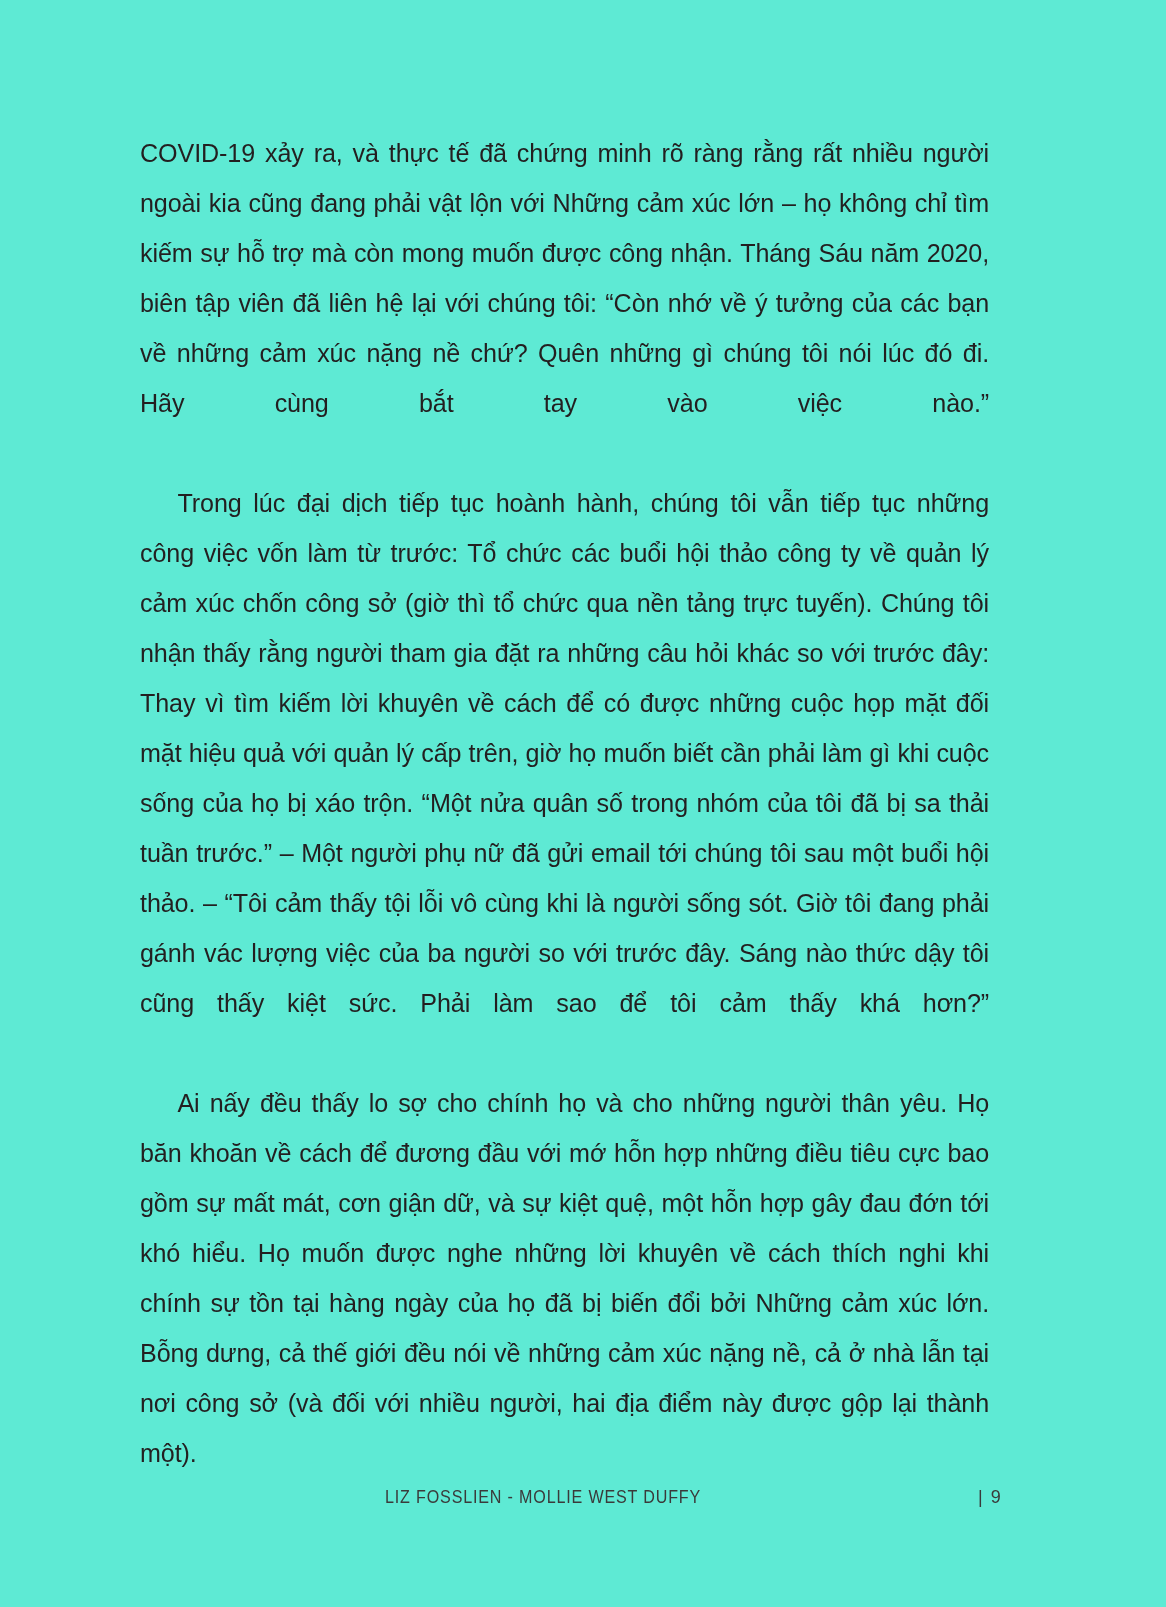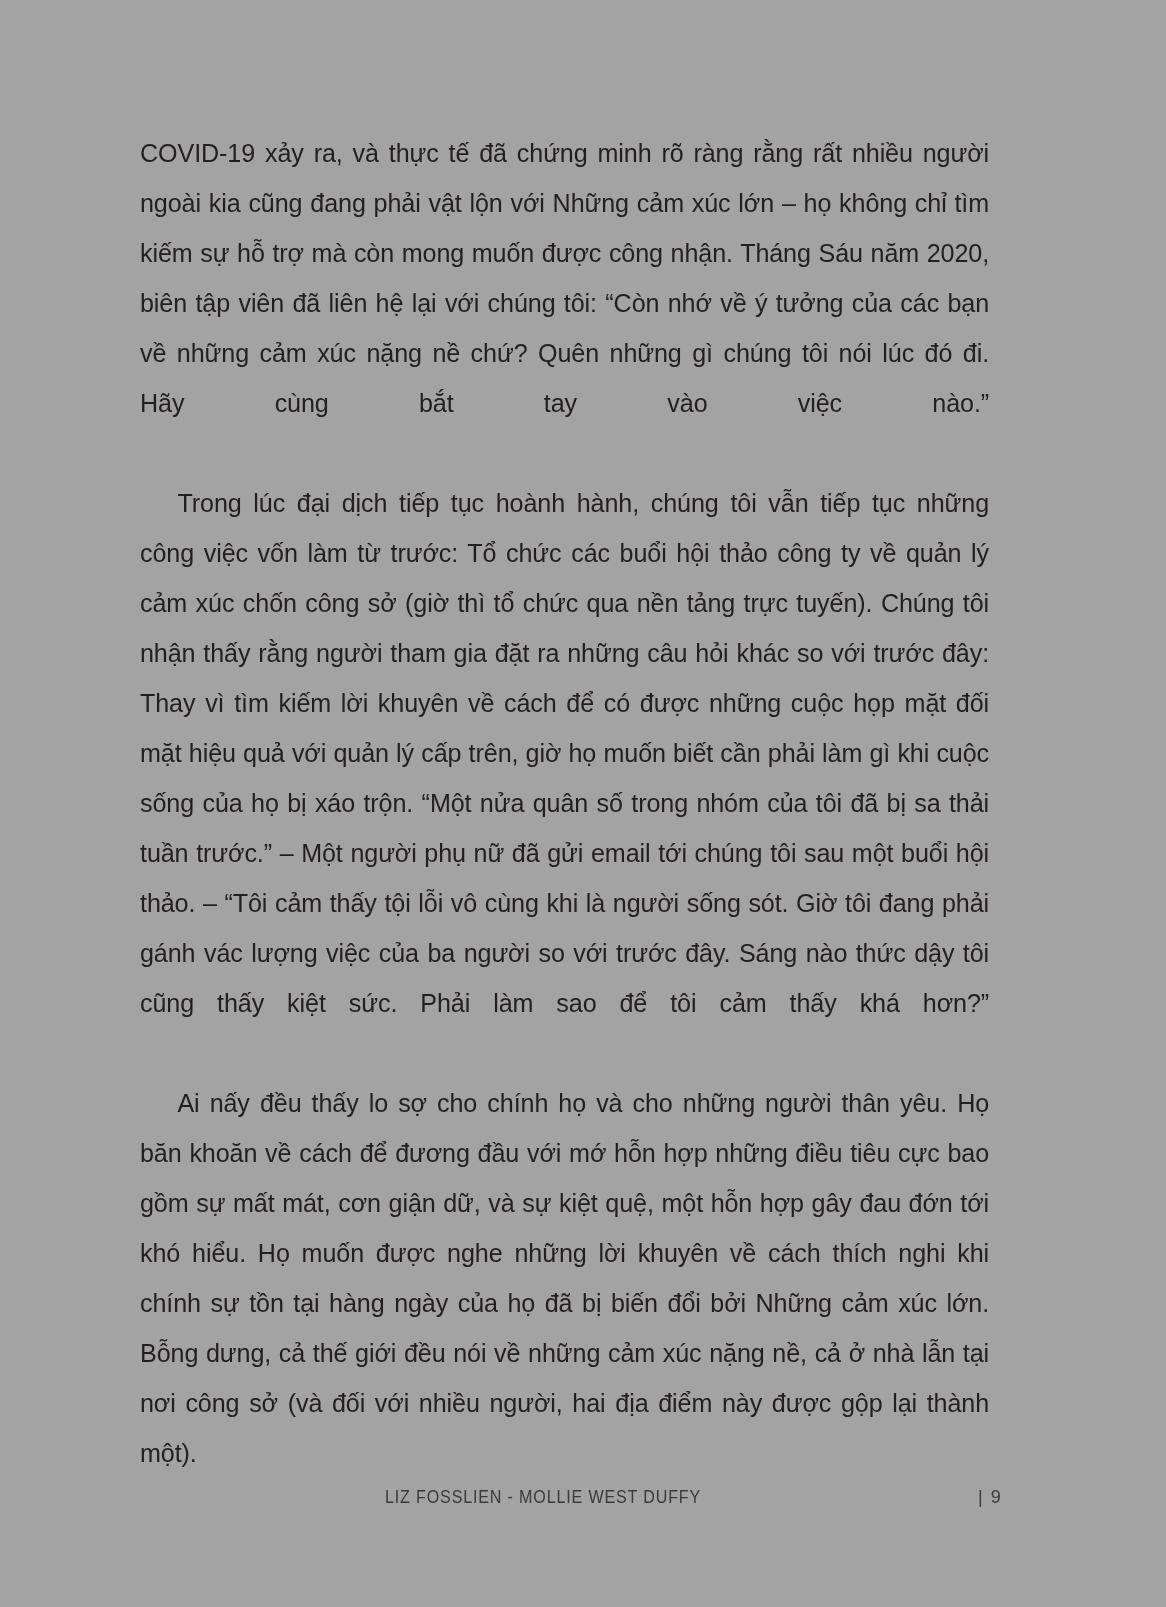--- a/index.html
+++ b/index.html
@@ -4,21 +4,21 @@
 <style>
   html, body {
     margin: 0;
     padding: 0;
     background: #ffffff;
   }
   .page {
     position: relative;
     width: 1166px;
     height: 1607px;
-    background: #a3a3a3;
+    background: #5eead4;
     overflow: hidden;
     font-family: "Liberation Sans", "DejaVu Sans", sans-serif;
     color: #231f20;
     box-sizing: border-box;
   }
   .content {
     position: absolute;
     left: 140px;
     top: 128px;
     width: 862px;

